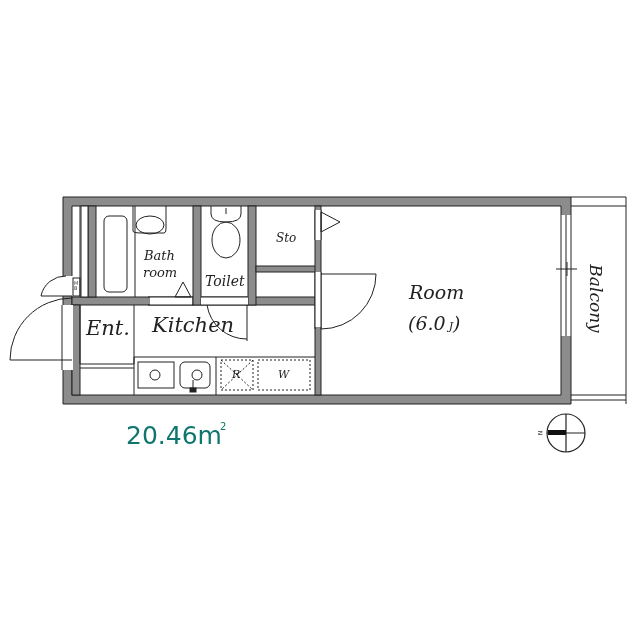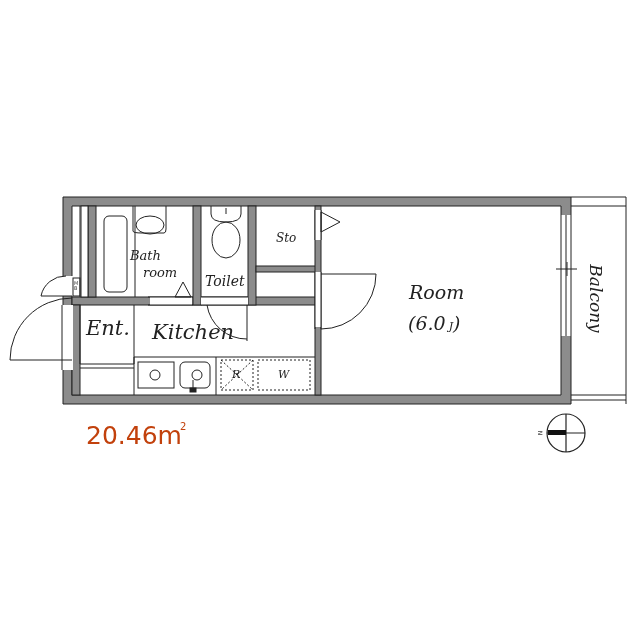--- a/index.html
+++ b/index.html
@@ -1,19 +1,19 @@
 <!DOCTYPE html>
 <html><head>
 <meta charset="utf-8">
 <style>
   html, body { margin:0; padding:0; background:#ffffff; }
   body { width:640px; height:640px; position:relative; overflow:hidden; }
   #plan { position:absolute; left:0; top:0; }
   .lbl { position:absolute; font-family:"DejaVu Serif", serif; font-style:italic; color:#222; white-space:nowrap; line-height:1; }
-  .area { position:absolute; font-family:"DejaVu Sans", sans-serif; color:#c2410c; font-size:25px; letter-spacing:0px; }
+  .area { position:absolute; font-family:"DejaVu Sans", sans-serif; color:#0f766e; font-size:25px; letter-spacing:0px;margin-left:40px; }
   .area sup { font-size:10px; vertical-align:14px; margin-left:-2px; }
   .tiny { position:absolute; font-family:"DejaVu Sans", sans-serif; font-size:5px; color:#444; line-height:1; }
 </style>
 </head>
 <body>
 
 <svg id="plan" width="640" height="640" viewBox="0 0 640 640">
 
   <g fill="#8c8c8c" stroke="#222" stroke-width="1">
     <path fill-rule="evenodd" d="M63,197 L571,197 L571,404 L63,404 Z M72,206 L561,206 L561,395 L72,395 Z"></path>
@@ -127,29 +127,29 @@
     <line x1="547" y1="433" x2="585" y2="433"></line>
     <line x1="566" y1="414" x2="566" y2="452"></line>
     <rect x="548" y="430" width="18" height="5" fill="#111" stroke="none"></rect>
   </g>
 </svg>
 
 <div class="tiny" style="left:74px;top:281px;">
   <div>M</div>
     <div>B</div>
 </div>
-<div class="lbl" style="left:130px;top:249px;font-size:13px;text-align:center;">
+<div class="lbl" style="left:144px;top:249px;font-size:13px;text-align:center;">
   <div>Bath</div>
 </div>
 <div class="lbl" style="left:143px;top:266px;font-size:13px;">
   <span>room</span>
 </div>
 <div class="lbl" style="left:205px;top:274px;font-size:14px;">Toilet</div>
 <div class="lbl" style="left:276px;top:232px;font-size:12px;">Sto</div>
-<div class="lbl" style="left:152px;top:322px;font-size:21px;">Kitchen</div>
+<div class="lbl" style="left:152px;top:315px;font-size:21px;">Kitchen</div>
 <div class="lbl" style="left:86px;top:318px;font-size:21px;">Ent.</div>
 <div class="lbl" style="left:409px;top:283px;font-size:19px;">Room</div>
 <div class="lbl" style="left:408px;top:314px;font-size:19px;">
   <span>(6.0</span><span style="font-size:11px;margin-left:3px;">J</span><span>)</span>
 </div>
 <div class="lbl" style="left:560px;top:290px;font-size:17px;transform:rotate(90deg);transform-origin:center;width:70px;text-align:center;">Balcony</div>
 <div class="lbl" style="left:232px;top:369px;font-size:11px;">R</div>
 <div class="lbl" style="left:278px;top:369px;font-size:11px;">W</div>
 <div class="tiny" style="left:538px;top:430px;font-size:6px;transform:rotate(90deg);">N</div>
 <div class="area" style="left:86px;top:421px;">

